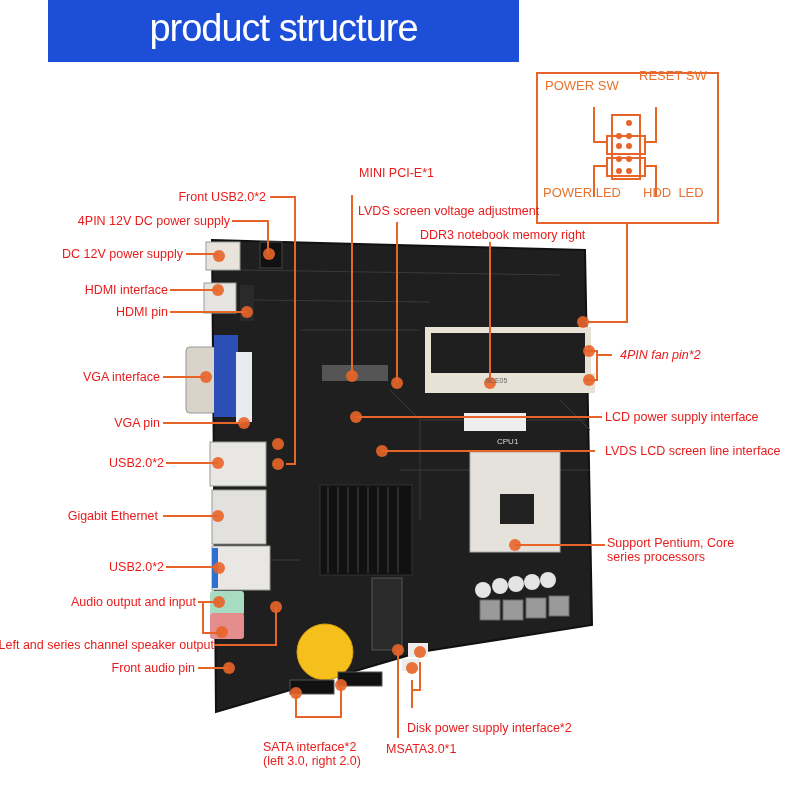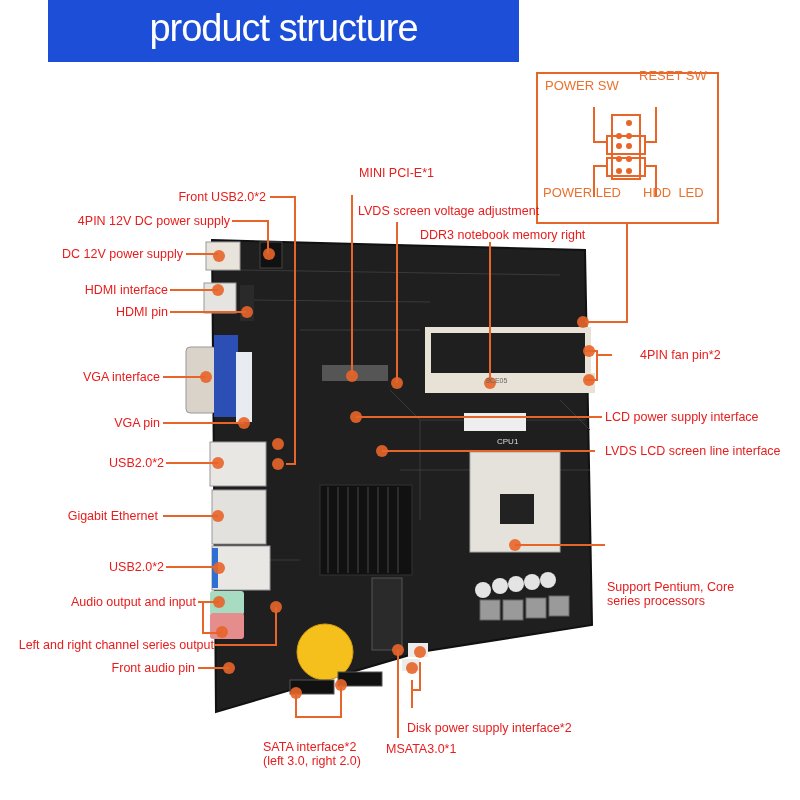--- a/index.html
+++ b/index.html
@@ -187,31 +187,31 @@
 <div class="label r" style="right:570px;top:214px;">4PIN 12V DC power supply</div>
 <div class="label r" style="right:617px;top:247px;">DC 12V power supply</div>
 <div class="label r" style="right:632px;top:283px;">HDMI interface</div>
 <div class="label r" style="right:632px;top:305px;">HDMI pin</div>
 <div class="label r" style="right:640px;top:370px;">VGA interface</div>
 <div class="label r" style="right:640px;top:416px;">VGA pin</div>
 <div class="label r" style="right:636px;top:456px;">USB2.0*2</div>
 <div class="label r" style="right:642px;top:509px;margin-left:47px;">Gigabit Ethernet</div>
 <div class="label r" style="right:636px;top:560px;">USB2.0*2</div>
 <div class="label r" style="right:604px;top:595px;">Audio output and input</div>
-<div class="label r" style="right:586px;top:638px;">Left and right channel series output</div>
+<div class="label r" style="right:586px;top:638px;">Left and series channel speaker output</div>
 <div class="label r" style="right:605px;top:661px;text-align:right;">Front audio pin</div>
 
 <div class="label" style="left:313px;top:166px;margin-left:46px;">MINI PCI-E*1</div>
 <div class="label" style="left:358px;top:204px;">LVDS screen voltage adjustment</div>
 <div class="label" style="left:420px;top:228px;">DDR3 notebook memory right</div>
 
-<div class="label" style="left:640px;top:348px;">4PIN fan pin*2</div>
+<div class="label" style="left:620px;top:348px;font-style:italic;">4PIN fan pin*2</div>
 <div class="label" style="left:605px;top:410px;">LCD power supply interface</div>
 <div class="label" style="left:605px;top:444px;">LVDS LCD screen line interface</div>
-<div class="label" style="left:607px;top:536px;margin-top:44px;">
+<div class="label" style="left:607px;top:536px;">
   <div>Support Pentium, Core</div>
   <div>series processors</div>
 </div>
 
 <div class="label" style="left:407px;top:709px;margin-top:12px;">Disk power supply interface*2</div>
 <div class="label" style="left:263px;top:740px;">
   <div>SATA interface*2</div>
   <div>(left 3.0, right 2.0)</div>
 </div>
 <div class="label" style="left:386px;top:742px;">MSATA3.0*1</div>

